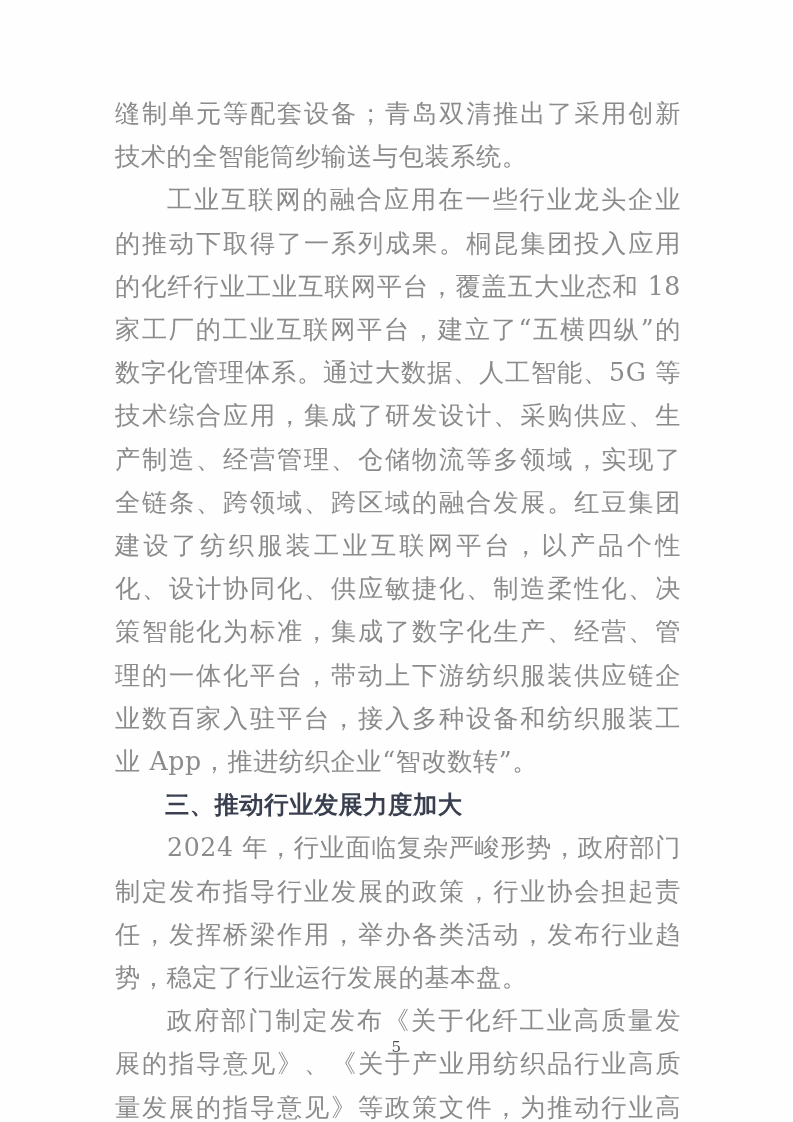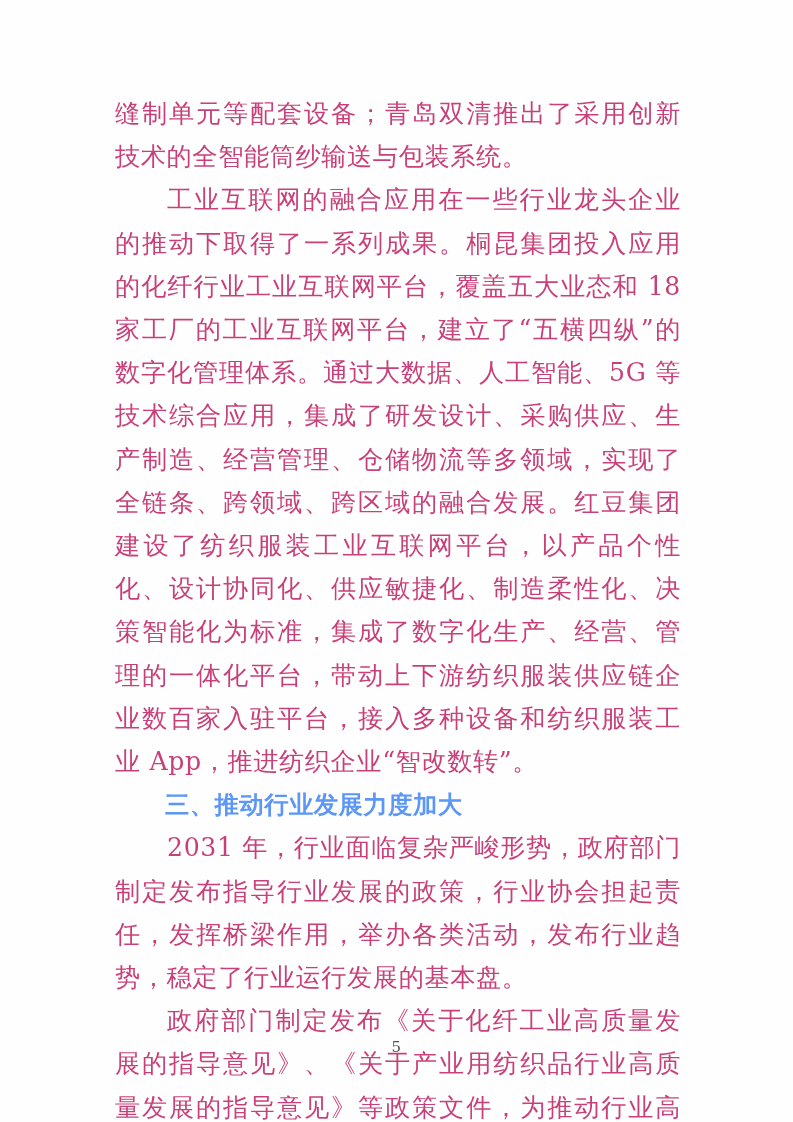--- a/index.html
+++ b/index.html
@@ -30,21 +30,21 @@
     top: 92px;
     width: 566px;
   }
 
   .para {
     margin: 0;
     padding: 0;
     font-family: "DejaVu Serif", "Liberation Serif", serif;
     font-size: 25.2px;
     line-height: 43.2px;
-    color: #be185d;
+    color: #737373;
     text-align: justify;
     text-justify: inter-character;
     text-align-last: left;
     letter-spacing: 0.6px;
     word-break: break-all;
     overflow-wrap: break-word;
     hyphens: none;
   }
 
   .para.indent {
@@ -56,21 +56,21 @@
   }
 
   
   .section-heading {
     margin: 0;
     padding: 0;
     font-family: "DejaVu Sans", "Liberation Sans", sans-serif;
     font-size: 24.4px;
     line-height: 43.2px;
     font-weight: 700;
-    color: #3b82f6;
+    color: #0f172a;
     text-indent: 50px;
     letter-spacing: 0.4px;
     white-space: nowrap;
   }
 
   
   .page-number {
     position: absolute;
     left: 0;
     right: 0;
@@ -97,21 +97,21 @@
 <div class="page">
 
   <div class="text-column">
 
     <p class="para last-justify">缝制单元等配套设备；青岛双清推出了采用创新技术的全智能筒纱输送与包装系统。</p>
 
     <p class="para indent">工业互联网的融合应用在一些行业龙头企业的推动下取得了一系列成果。桐昆集团投入应用的化纤行业工业互联网平台，覆盖五大业态和 18 家工厂的工业互联网平台，建立了“五横四纵”的数字化管理体系。通过大数据、人工智能、5G 等技术综合应用，集成了研发设计、采购供应、生产制造、经营管理、仓储物流等多领域，实现了全链条、跨领域、跨区域的融合发展。红豆集团建设了纺织服装工业互联网平台，以产品个性化、设计协同化、供应敏捷化、制造柔性化、决策智能化为标准，集成了数字化生产、经营、管理的一体化平台，带动上下游纺织服装供应链企业数百家入驻平台，接入多种设备和纺织服装工业 App，推进纺织企业“智改数转”。</p>
 
     <h2 class="section-heading">三、推动行业发展力度加大</h2>
 
-    <p class="para indent">2031 年，行业面临复杂严峻形势，政府部门制定发布指导行业发展的政策，行业协会担起责任，发挥桥梁作用，举办各类活动，发布行业趋势，稳定了行业运行发展的基本盘。</p>
+    <p class="para indent">2024 年，行业面临复杂严峻形势，政府部门制定发布指导行业发展的政策，行业协会担起责任，发挥桥梁作用，举办各类活动，发布行业趋势，稳定了行业运行发展的基本盘。</p>
 
     <p class="para indent">政府部门制定发布《关于化纤工业高质量发展的指导意见》、《关于产业用纺织品行业高质量发展的指导意见》等政策文件，为推动行业高质量发展，形成具有更强创新力、更高附加值、更安全可靠的产业链供应链，巩固提升纺织工业竞争力，满足消费升级需求提出发展方向。</p>
 
   </div>
 
   <div class="page-number">5</div>
 
 </div>
 
 </body></html>

